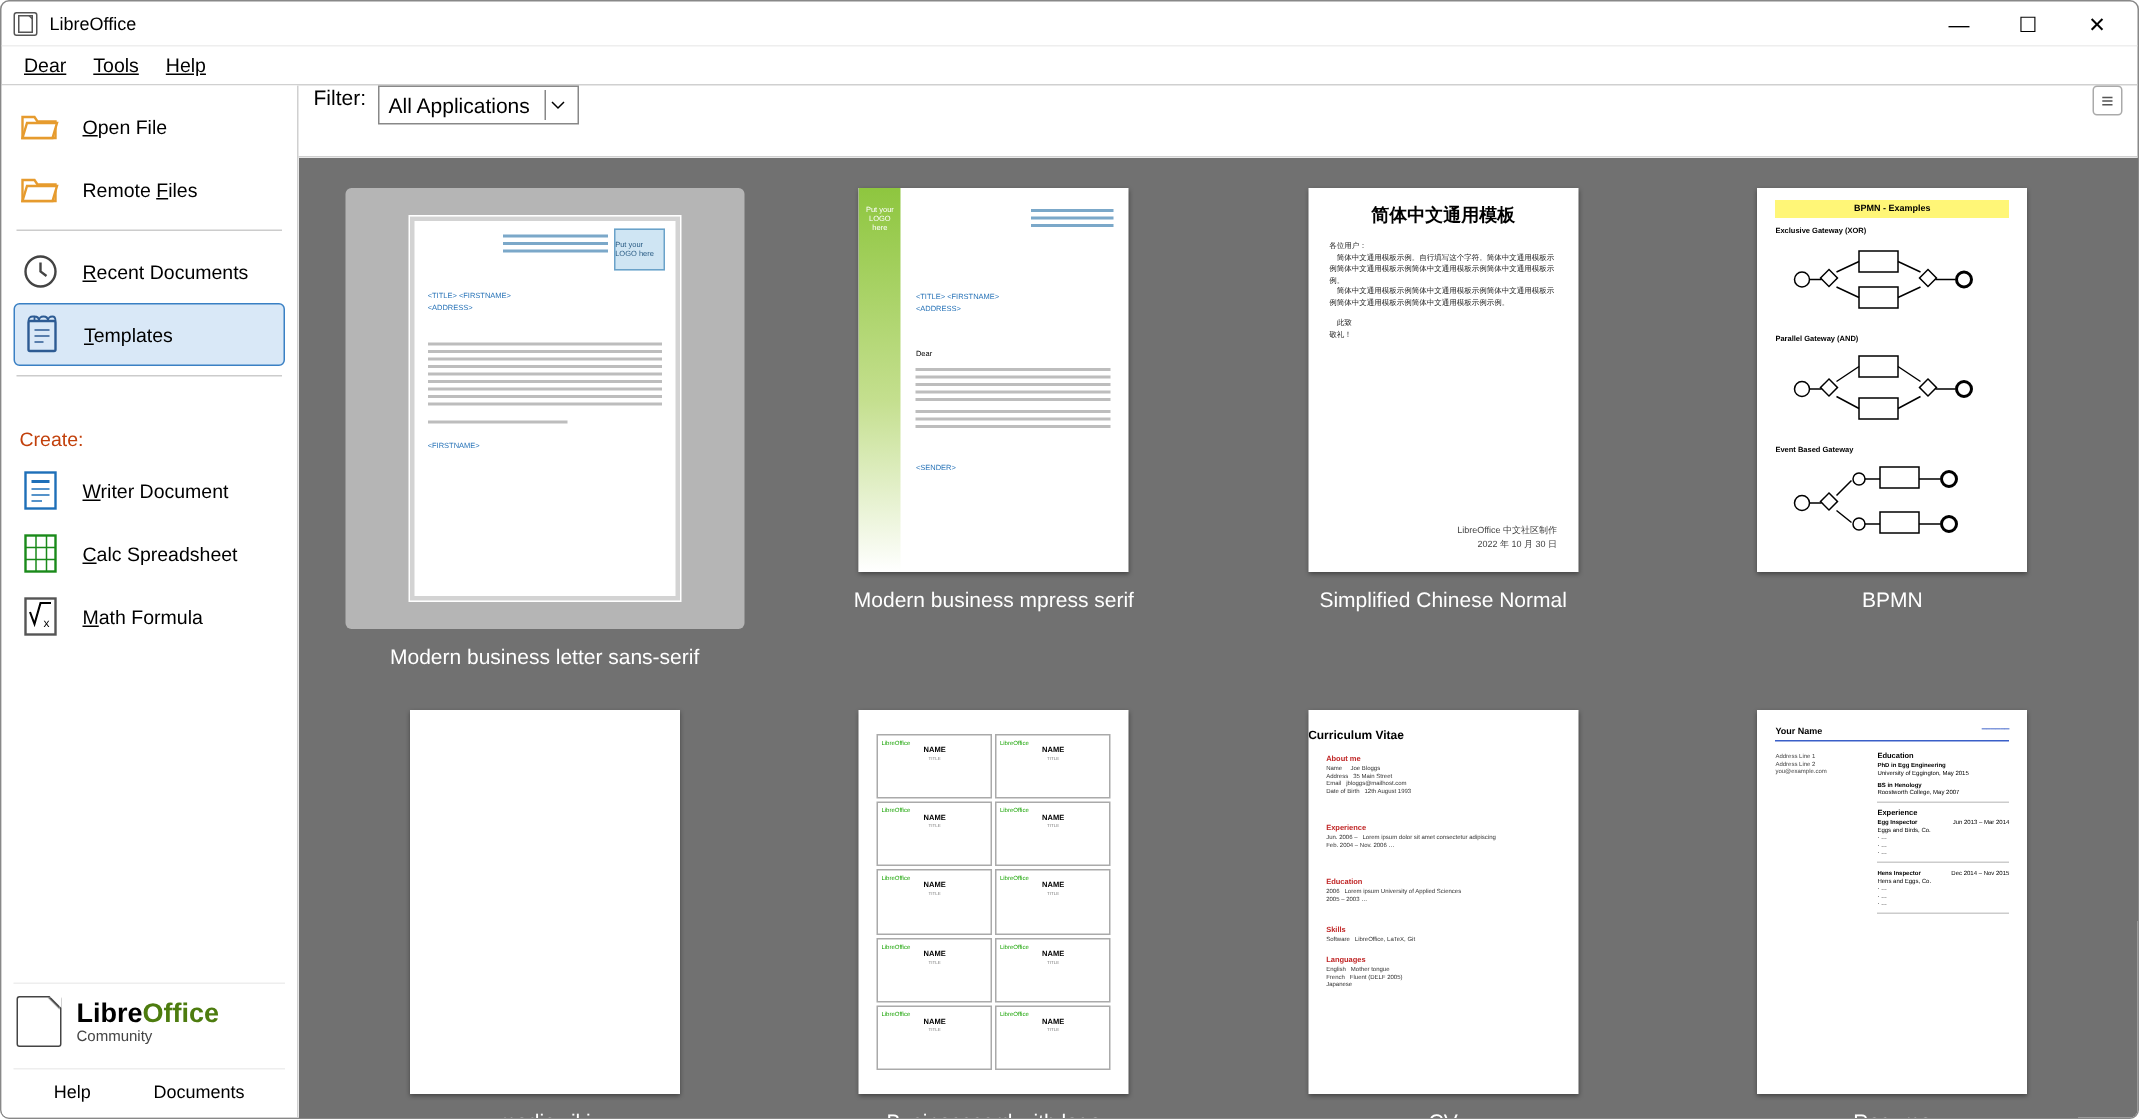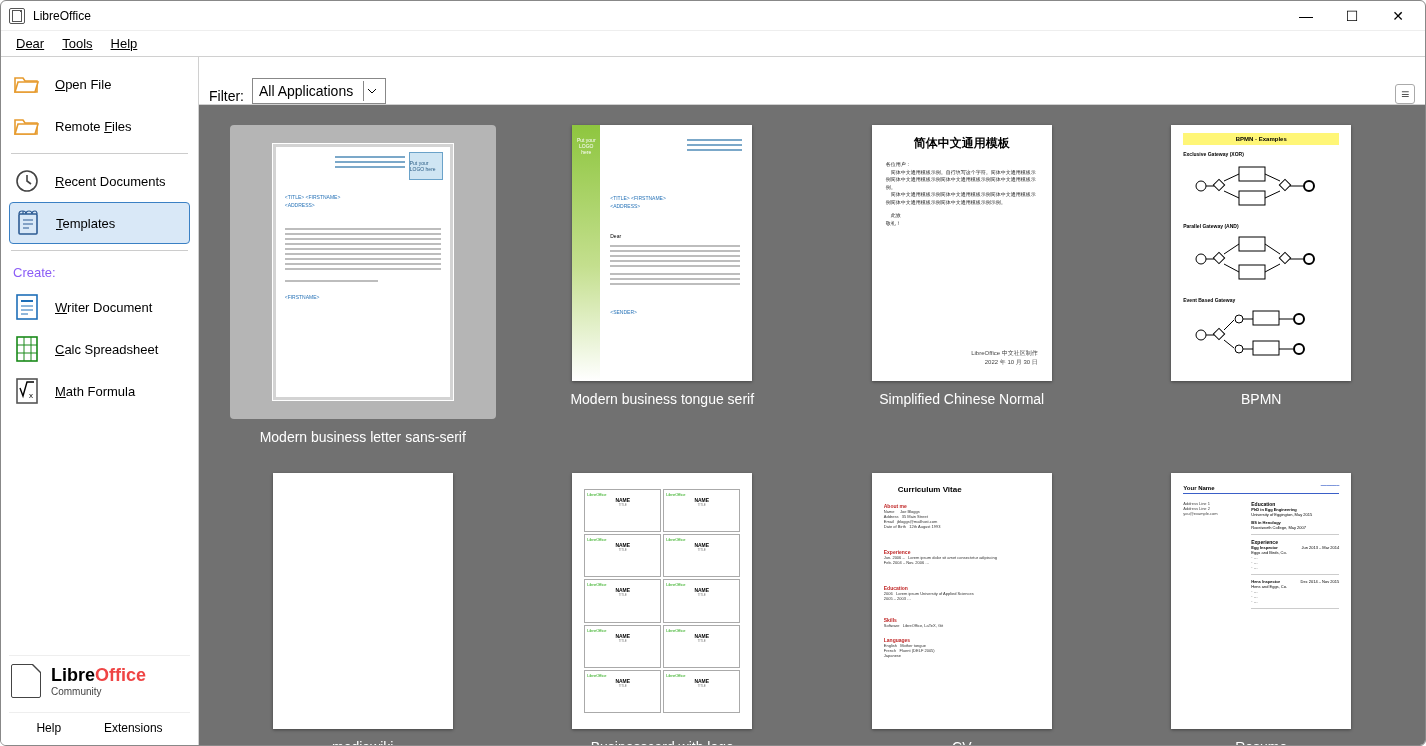--- a/index.html
+++ b/index.html
@@ -59,49 +59,49 @@
     height: 42px; padding: 0 4px; gap: 14px;
     border-radius: 4px; cursor:default;
   }
   .sb-item.selected {
     background:#d9e8f7; border:1px solid #3a80c4;
   }
   .sb-divider { height:1px; background:#ccc; margin: 6px 2px; }
   .sb-label { font-size: 13px; text-align: center; }
   .sb-label .mn { text-decoration: underline; }
   .sb-heading {
-    font-size: 13px; padding: 8px 4px 6px 4px; color:#8b5cf6;
+    font-size: 13px; padding: 8px 4px 6px 4px; color:#c2410c;margin-top:20px;
   }
   .sb-icon { width: 28px; height:28px; display:flex; align-items:center; justify-content:center; }
 
   .sb-footer {
     margin-top:auto; display:flex; flex-direction:column;
   }
   .logo-block {
     display:flex; align-items:center; gap:10px; padding: 8px 2px 14px 2px;
     border-top:1px solid #eee;
   }
   .logo-square { width:30px; height:34px; border:1px solid #444; border-radius:2px; position:relative; }
   .logo-square::after{
     content:''; position:absolute; right:-1px; top:-1px;
     border-left:8px solid transparent; border-top:8px solid #fff;
     filter: drop-shadow(-1px 1px 0 #444);
   }
   .logo-text .big { font-weight:600; font-size:18px; letter-spacing:0; }
-  .logo-text .big .green { color:#ef4444; }
+  .logo-text .big .green { color:#4d7c0f; }
   .logo-text .small { font-size:10px; color:#444; }
   .bottom-links {
     display:flex; justify-content:space-around; padding: 8px 6px 10px 6px;
     border-top:1px solid #eee; font-size: 12px;
   }
 
   
   .content { flex:1; display:flex; flex-direction:column; min-width:0; }
   .filterbar {
-    height: 48px; display:flex; align-items:flex-end; padding: 0 10px;
+    height: 48px; display:flex; align-items:flex-start; padding: 0 10px;
     gap: 8px; border-bottom:1px solid #d0d0d0;
   }
   .filter-label { font-size:14px; }
   .filter-select {
     border:1px solid #888; height:26px; display:flex; align-items:center;
     padding: 0 6px; font-size:14px; gap:6px;
   }
   .filter-select .caret-box {
     width:16px; height:20px; border-left:1px solid #888;
     display:flex; align-items:center; justify-content:center; margin-left:4px;
@@ -170,21 +170,21 @@
   .bpmn-title { top:8px; left:12px; right:12px; height:12px; background:#fff677; font-size:6px; display:flex; align-items:center; justify-content:center; font-weight:bold; }
   .bpmn-sec { font-size:5px; font-weight:bold; color:#000; left:12px; }
   .bpmn-diagram { left:20px; right:12px; height:54px; }
 
   
   .cjk-head { top:10px; left:0; right:0; text-align:center; font-size:12px; font-weight:600; }
   .cjk-body { top:36px; left:14px; right:14px; font-size:5px; color:#222; line-height:1.5; }
   .cjk-foot { bottom:14px; right:14px; font-size:6px; color:#444; text-align:right; }
 
   
-  .cv-title { top:12px; left:26px; font-size:8px; font-weight:bold; }
+  .cv-title { top:12px; left:0; font-size:8px; font-weight:bold; }
   .cv-block { left:12px; right:12px; }
   .cv-red { color:#c02626; font-weight:bold; font-size:5px; }
   .cv-tiny { font-size:4px; color:#333; }
 
   
   .res-head { top:12px; left:12px; right:12px; border-bottom:1px solid #3a5fc8; padding-bottom:2px; display:flex; justify-content:space-between; font-size:6px; }
   .res-head .name{font-weight:bold;}
   .res-line { height:1px; background:#ccc; margin:4px 0; }
   .res-sec { font-size:5px; font-weight:bold; color:#000; }
 
@@ -319,21 +319,21 @@
     <div class="sb-footer">
       <div class="logo-block">
         <div class="logo-square"></div>
         <div class="logo-text">
           <div class="big"><span>Libre</span><span class="green">Office</span></div>
           <div class="small">Community</div>
         </div>
       </div>
       <div class="bottom-links">
         <span>Help</span>
-        <span>Extensions</span>
+        <span>Documents</span>
       </div>
     </div>
   </div>
 
   <div class="content">
     <div class="filterbar">
       <span class="filter-label">Filter:</span>
       <div class="filter-select">
         <span>All Applications</span>
         <span class="caret-box">
@@ -400,21 +400,21 @@
                 <div></div>
               </div>
           <div class="ph ltr-body" style="top:148px; left:38px;">
                 <div></div>
                 <div></div>
                 <div></div>
               </div>
           <div class="ph ltr-blue" style="top:184px; left:38px;">&lt;SENDER&gt;</div>
         </div>
           </div>
-        <div class="template-name">Modern business tongue serif</div>
+        <div class="template-name">Modern business mpress serif</div>
       </div>
 
       <div class="template-card">
         <div class="thumb-wrap">
             <div class="thumb">
           <div class="ph cjk-head">简体中文通用模板</div>
           <div class="ph cjk-body">
             <div>各位用户：</div>
             <div style="text-indent:1em">简体中文通用模板示例。自行填写这个字符。简体中文通用模板示例简体中文通用模板示例简体中文通用模板示例简体中文通用模板示例。</div>
             <div style="text-indent:1em">简体中文通用模板示例简体中文通用模板示例简体中文通用模板示例简体中文通用模板示例简体中文通用模板示例示例。</div>

